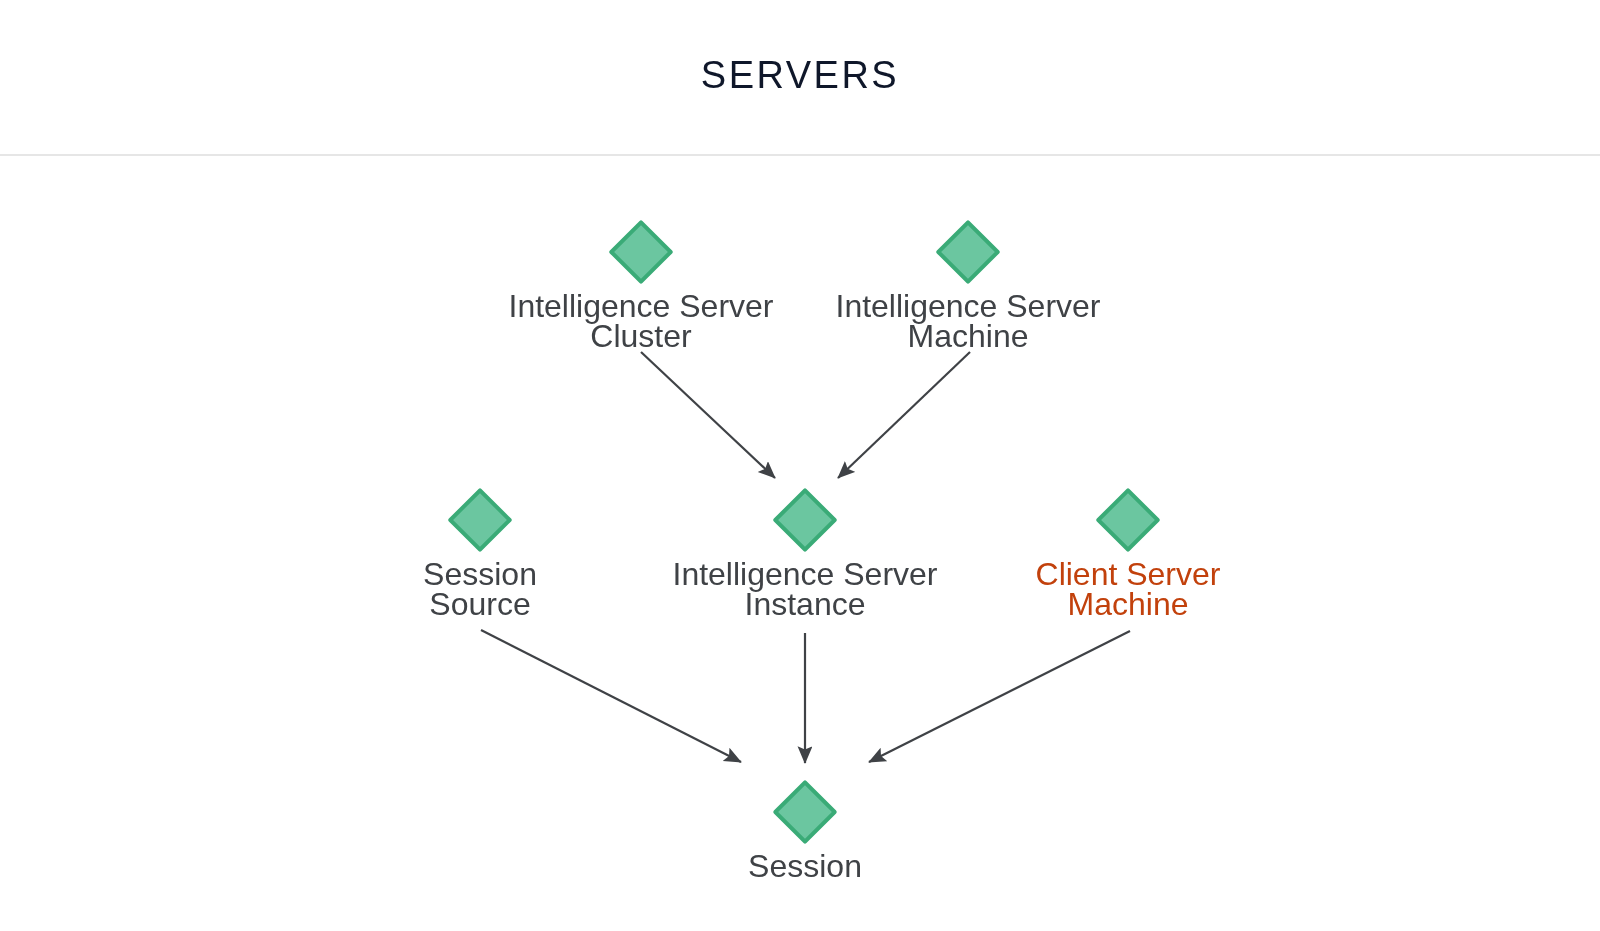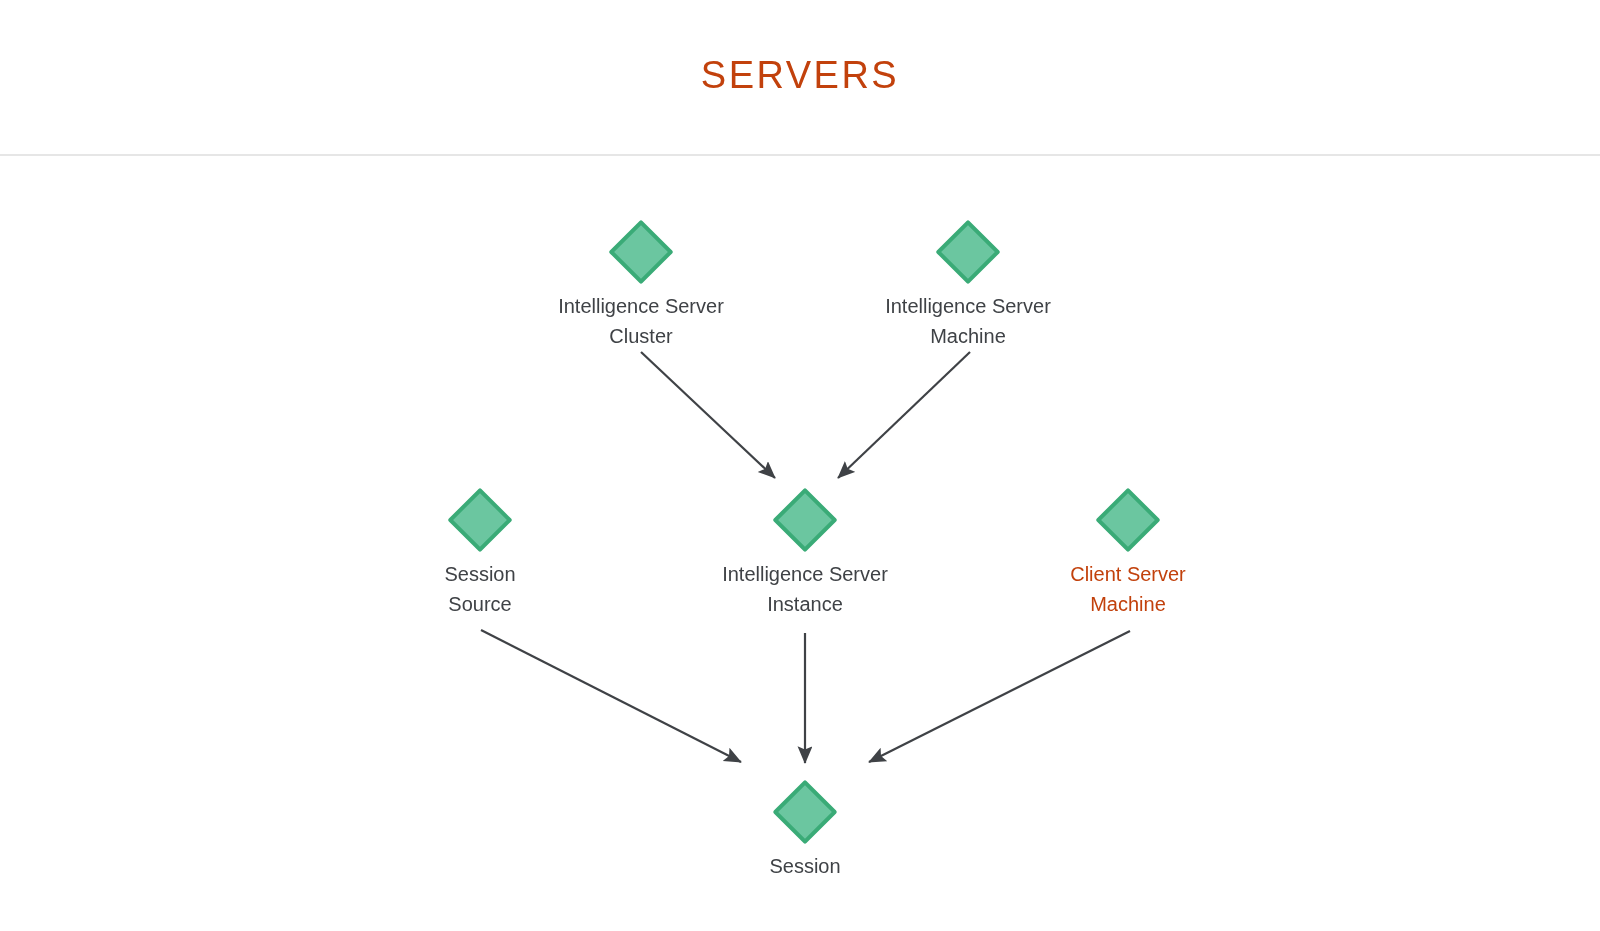--- a/index.html
+++ b/index.html
@@ -28,21 +28,21 @@
   }
   .page-title {
     position: absolute;
     left: 0;
     top: 50px;
     width: 1600px;
     text-align: center;
     font-size: 38px;
     font-weight: 400;
     letter-spacing: 2.5px;
-    color: #c2410c;
+    color: #0f172a;
     line-height: 50px;
     white-space: nowrap;
   }
 
   
   .graph-canvas {
     position: absolute;
     left: 0;
     top: 156px;
     width: 1600px;
@@ -70,21 +70,21 @@
     height: 46px;
     margin: 0 auto;
     box-sizing: border-box;
     background: #6bc6a0;
     border: 4px solid #3aab77;
     transform: rotate(45deg);
     border-radius: 2px;
   }
   .node-label {
     margin-top: 16px;
-    font-size: 20px;
+    font-size: 32px;
     line-height: 30px;
     color: #3f4246;
     font-weight: 400;
     white-space: pre-line;
   }
 </style>
 </head>
 <body>
 
 <div class="page-header">

